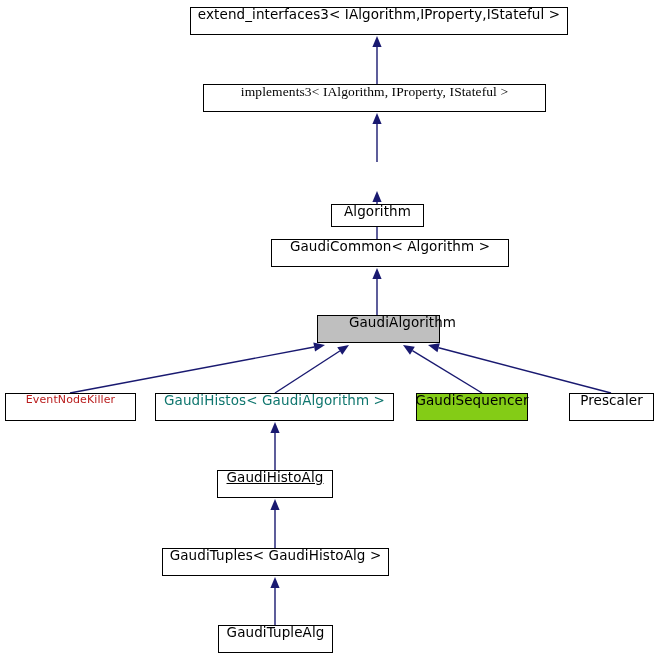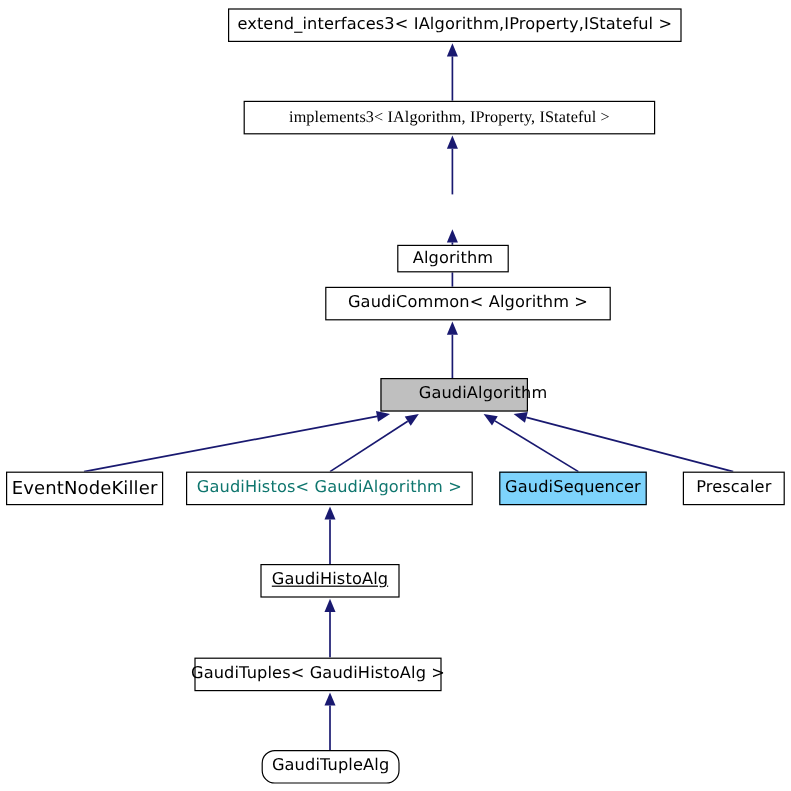--- a/index.html
+++ b/index.html
@@ -24,21 +24,21 @@
     width: 659px;
     height: 659px;
     pointer-events: none;
   }
   .node {
     position: absolute;
     box-sizing: border-box;
     border: 1px solid #000000;
     background: #ffffff;
     display: flex;
-    align-items: center;
+    align-items: flex-start;
     justify-content: center;
     white-space: nowrap;
     color: #000000;
     letter-spacing: 0.1px;
   }
   .node.highlight {
     background: #bfbfbf;
   }
   .node-label {
     display: block;
@@ -105,34 +105,34 @@
       <div class="node" style="left: 331px; top: 162px; width: 93px; height: 23px; border-color: rgb(0, 0, 0); background: rgb(255, 255, 255); margin-top: 42px;">
         <span class="node-label" style="font-size: 13.5px; color: rgb(0, 0, 0);">Algorithm</span>
       </div>
       <div class="node" style="left: 271px; top: 239px; width: 238px; height: 28px; border-color: rgb(0, 0, 0); background: rgb(255, 255, 255);">
         <span class="node-label" style="font-size: 13.5px; color: rgb(0, 0, 0);">GaudiCommon&lt; Algorithm &gt;</span>
       </div>
       <div class="node highlight" style="left: 317px; top: 315px; width: 123px; height: 28px; border-color: rgb(0, 0, 0); background: rgb(191, 191, 191); padding-left: 48px;">
         <span class="node-label" style="font-size: 13.5px; color: rgb(0, 0, 0);">GaudiAlgorithm</span>
       </div>
       <div class="node" style="left: 5px; top: 393px; width: 131px; height: 28px; border-color: rgb(0, 0, 0); background: rgb(255, 255, 255);">
-        <span class="node-label" style="font-size: 15px; color: #000000;">EventNodeKiller</span>
+        <span class="node-label" style="font-size: 11px; color: #b91c1c;">EventNodeKiller</span>
       </div>
       <div class="node" style="left: 155px; top: 393px; width: 239px; height: 28px; border-color: rgb(0, 0, 0); background: rgb(255, 255, 255);">
         <span class="node-label" style="font-size: 13.5px; color: #0f766e;">GaudiHistos&lt; GaudiAlgorithm &gt;</span>
       </div>
-      <div class="node" style="left: 416px; top: 393px; width: 123px; height: 28px; border-color: rgb(0, 0, 0); background: #7dd3fc;">
+      <div class="node" style="left: 416px; top: 393px; width: 112px; height: 28px; border-color: rgb(0, 0, 0); background: #84cc16;">
         <span class="node-label" style="font-size: 13.5px; color: rgb(0, 0, 0);">GaudiSequencer</span>
       </div>
       <div class="node" style="left: 569px; top: 393px; width: 85px; height: 28px; border-color: rgb(0, 0, 0); background: rgb(255, 255, 255);">
         <span class="node-label" style="font-size: 13.5px; color: rgb(0, 0, 0);">Prescaler</span>
       </div>
       <div class="node" style="left: 217px; top: 470px; width: 116px; height: 28px; border-color: rgb(0, 0, 0); background: rgb(255, 255, 255);">
         <span class="node-label" style="font-size: 13.5px; color: rgb(0, 0, 0); text-decoration: underline;">GaudiHistoAlg</span>
       </div>
-      <div class="node" style="left: 162px; top: 548px; width: 206px; height: 28px; border-color: rgb(0, 0, 0); background: rgb(255, 255, 255);">
+      <div class="node" style="left: 162px; top: 548px; width: 227px; height: 28px; border-color: rgb(0, 0, 0); background: rgb(255, 255, 255);">
         <span class="node-label" style="font-size: 13.5px; color: rgb(0, 0, 0);">GaudiTuples&lt; GaudiHistoAlg &gt;</span>
       </div>
-      <div class="node" style="left: 218px; top: 625px; width: 115px; height: 28px; border-color: rgb(0, 0, 0); background: rgb(255, 255, 255); border-radius: 11px;">
+      <div class="node" style="left: 218px; top: 625px; width: 115px; height: 28px; border-color: rgb(0, 0, 0); background: rgb(255, 255, 255);">
         <span class="node-label" style="font-size: 13.5px; color: rgb(0, 0, 0);">GaudiTupleAlg</span>
       </div>
     </div>
 </div>
 
 </body></html>

